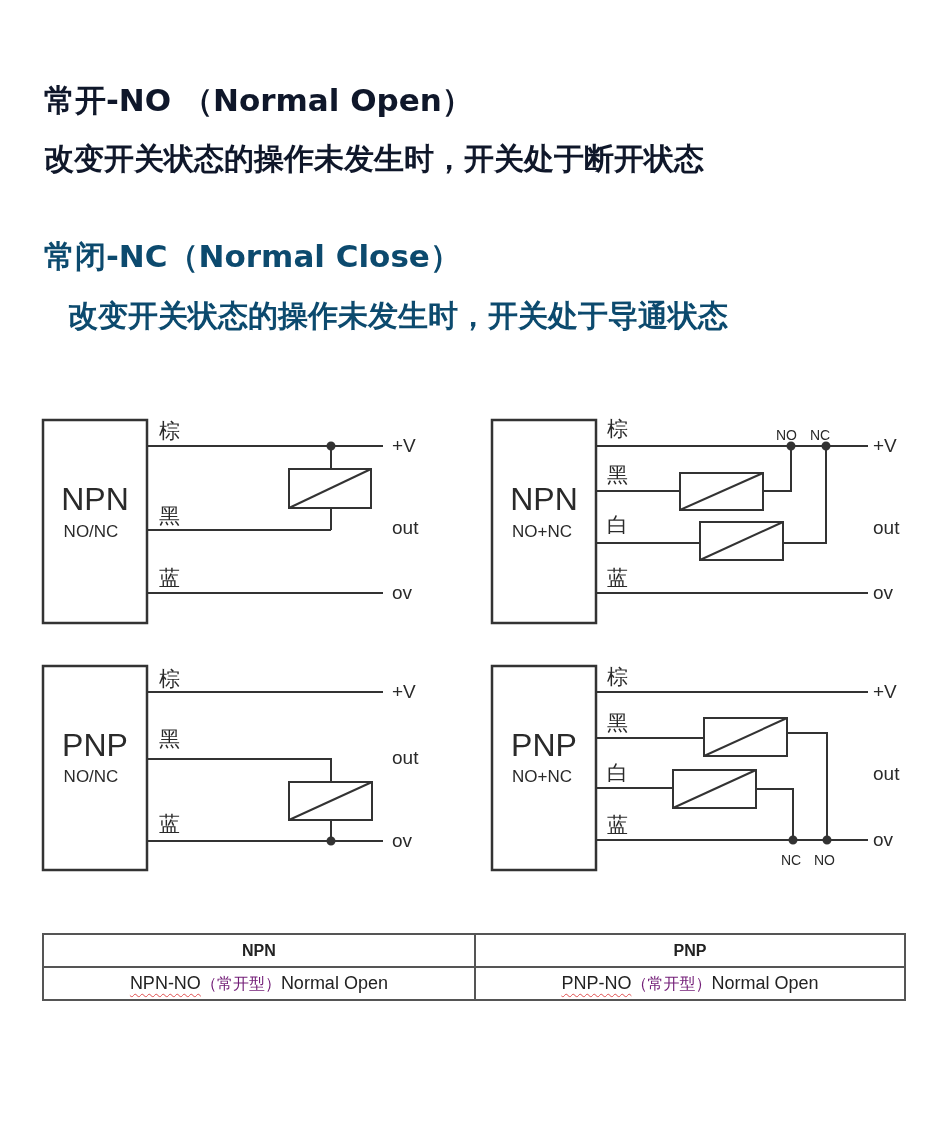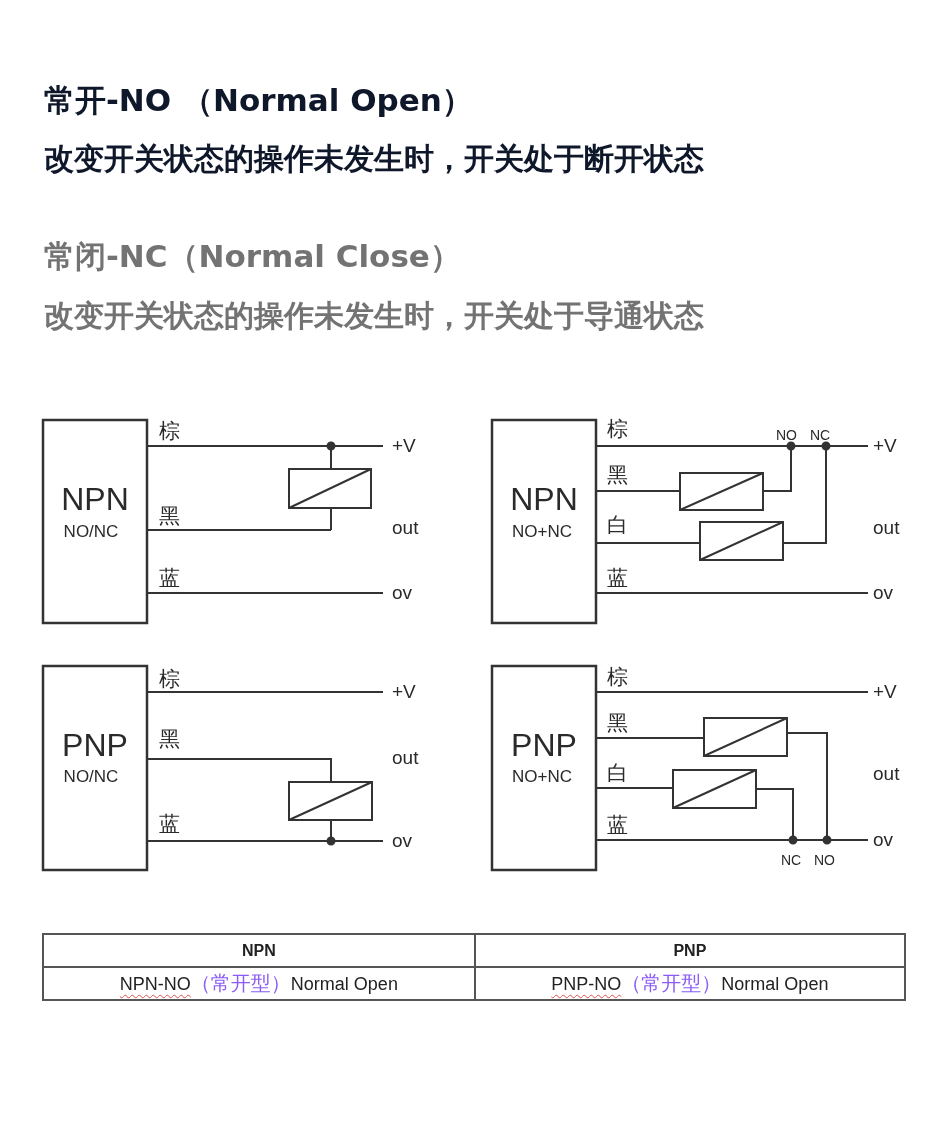--- a/index.html
+++ b/index.html
@@ -1,36 +1,36 @@
 <!DOCTYPE html>
 <html><head>
 <meta charset="utf-8">
 <style>
   html, body { margin: 0; padding: 0; background: #ffffff; }
   body { width: 950px; height: 1140px; position: relative; overflow: hidden; font-family: "DejaVu Sans", sans-serif; }
   .headline { position: absolute; left: 44px; font-weight: bold; white-space: nowrap; letter-spacing: 0px; }
   .blue { color: #0f172a; }
-  .red { color: #737373; }
+  .red { color: #0c4a6e; }
   .h-title { font-size: 31px; }
   .h-desc { font-size: 30px; }
   svg.diagram { position: absolute; left: 0; top: 0; }
   svg text { font-family: "Liberation Sans", sans-serif; fill: #2a2a2a; }
   .tbl { position: absolute; left: 42px; top: 933px; width: 864px; border-collapse: collapse; font-family: "Liberation Sans", sans-serif; }
   .tbl td, .tbl th { border: 2px solid #555; height: 31px; padding: 0; text-align: center; font-size: 18px; color: #222; }
   .tbl th { font-size: 16px; font-weight: bold; }
   .code { text-decoration: underline wavy #e05050; text-decoration-thickness: 1px; text-underline-offset: 4px; }
-  .cn { color: #8b5cf6; font-family: "DejaVu Serif", serif; font-size: 20px; }
+  .cn { color: #701a75; font-family: "DejaVu Serif", serif; font-size: 16px; }
 </style>
 </head>
 <body>
 
 <div class="headline blue h-title" style="top:80px;">常开-NO （Normal Open）</div>
 <div class="headline blue h-desc" style="top:139px;">改变开关状态的操作未发生时，开关处于断开状态</div>
 <div class="headline red h-title" style="top:236px;">常闭-NC（Normal Close）</div>
-<div class="headline red h-desc" style="top:296px;">改变开关状态的操作未发生时，开关处于导通状态</div>
+<div class="headline red h-desc" style="top:296px;margin-left:24px;">改变开关状态的操作未发生时，开关处于导通状态</div>
 
 <svg class="diagram" width="950" height="900" viewBox="0 0 950 900">
   <g stroke="#333" stroke-width="2" fill="none">
 
     <g>
       <rect x="43" y="420" width="104" height="203" stroke-width="2.5"></rect>
       <line x1="147" y1="446" x2="383" y2="446"></line>
       <line x1="147" y1="530" x2="331" y2="530"></line>
       <line x1="147" y1="593" x2="383" y2="593"></line>
       <line x1="331" y1="446" x2="331" y2="469"></line>

